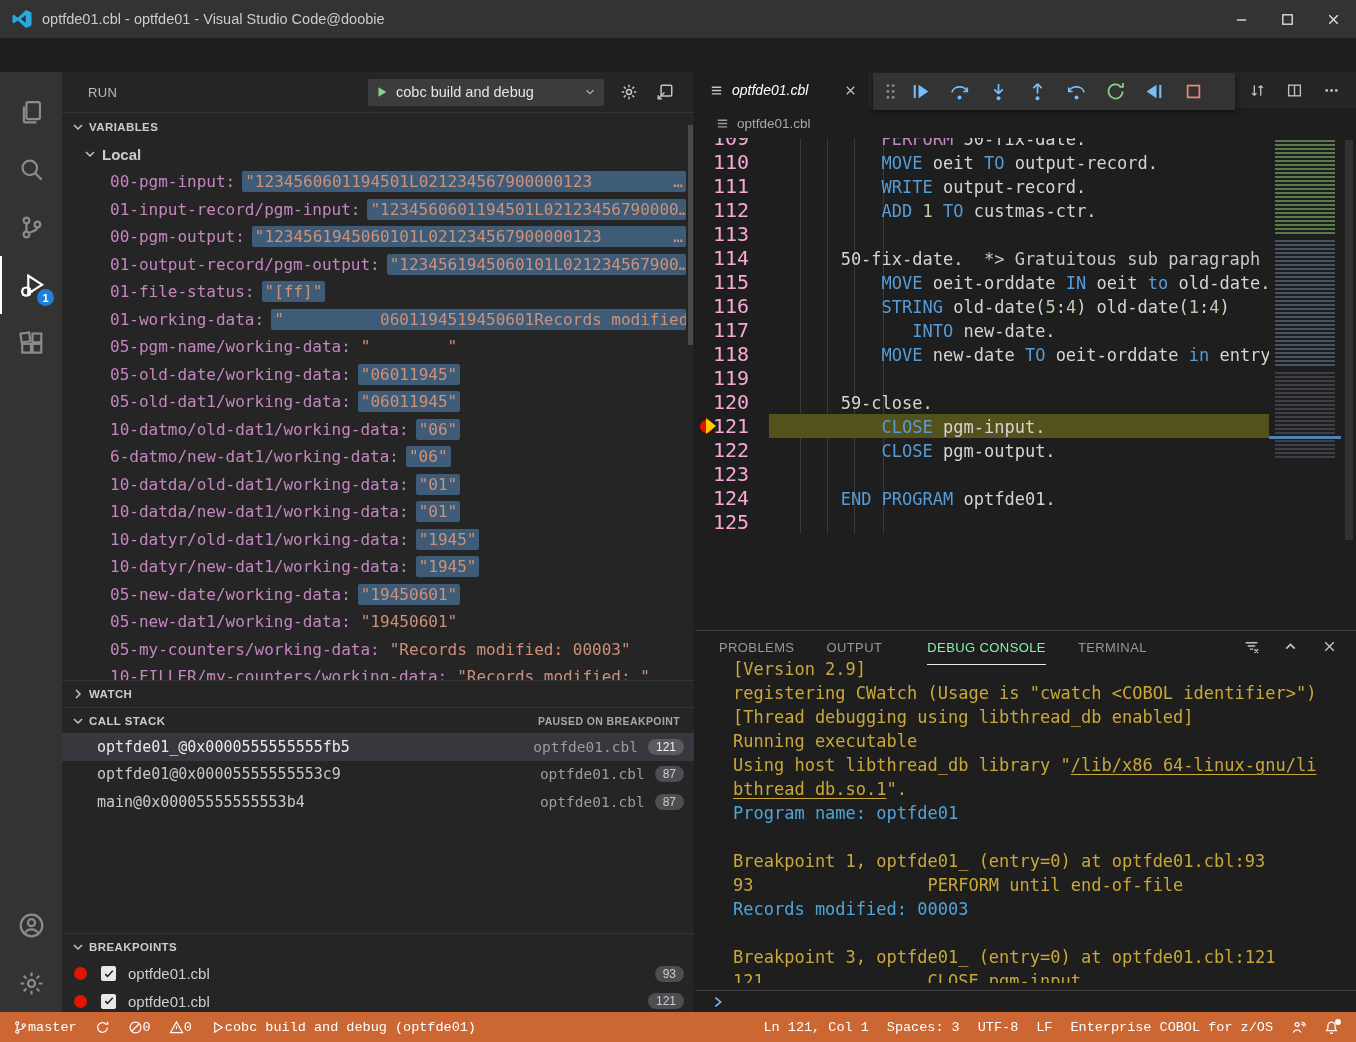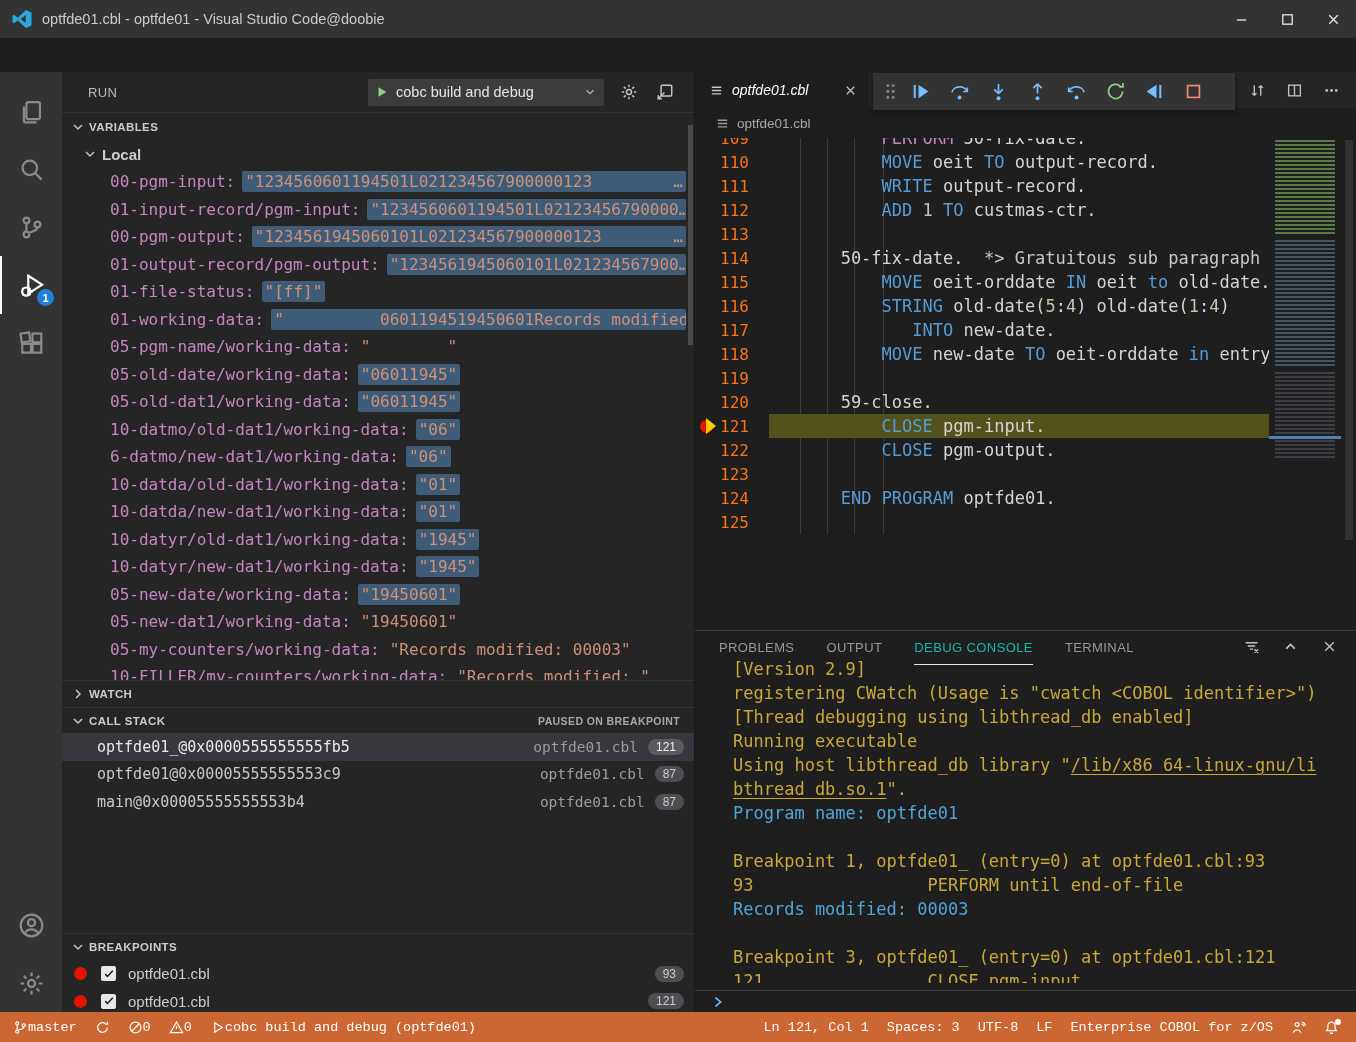--- a/index.html
+++ b/index.html
@@ -118,21 +118,21 @@
   .breadcrumb { position:absolute; top:36px; left:0; width:100%; height:30px; display:flex;
                 align-items:center; padding-left:20px; color:#a9a9a9; font-size:13.5px; }
   .breadcrumb .tabicon { margin-right:7px; color:#9d9d9d; }
 
   .codewrap { position:absolute; top:66px; left:0; width:574px; height:492px; overflow:hidden; }
   .codelines { position:relative; margin-top:-12px; height:408px; }
   .guide { position:absolute; top:0; height:408px; width:1px; background:#3a3a3a; }
   .cl { height:24px; position:relative; white-space:pre;
         font-family:"DejaVu Sans Mono", monospace; font-size:17px; line-height:24px; }
   .ln { display:inline-block; width:54px; text-align:right; margin-right:20px;
-        color:#f97316; font-size:16px; }
+        color:#f9a8d4; font-size:20px; }
   .curbg { position:absolute; left:74px; top:0; width:500px; height:24px; background:#53521c; }
   .ltext { position:relative; }
   .c-p { color:#d4d4d4; } .c-kw { color:#569cd6; } .c-kw2 { color:#c586c0; }
   .c-num { color:#b5cea8; } .c-cm { color:#c8c8c8; }
   .gutter-bp { position:absolute; left:5px; top:6px; width:13px; height:13px; border-radius:50%;
                background:#e51400; }
   .gutter-arrow { position:absolute; left:11px; top:4px; width:0; height:0;
                   border-left:10px solid #ffcc00; border-top:8px solid transparent;
                   border-bottom:8px solid transparent; }
 
@@ -147,21 +147,21 @@
   .mmline { position:absolute; left:0; right:0; top:296px; height:3px; background:#4f83b8; }
   .ed-scroll { position:absolute; left:650px; top:68px; width:8px; height:400px;
                background:rgba(121,121,121,0.22); }
 
   
   .panel { position:absolute; top:558px; left:0; width:100%; height:382px; background:#1e1e1e;
            border-top:1px solid #3c3c3c; }
   .paneltabs { height:34px; display:flex; align-items:center; padding-left:24px; }
   .ptab { color:#989898; font-size:13px; letter-spacing:0.4px; margin-right:32px; height:34px;
           display:flex; align-items:center; border-bottom:1.5px solid transparent; }
-  .ptab.active { color:#14b8a6; border-bottom:1.5px solid #e7e7e7; }
+  .ptab.active { color:#86efac; border-bottom:1.5px solid #e7e7e7;margin-left:13px; }
   .panel-right { margin-left:auto; display:flex; gap:22px; padding-right:18px; color:#c5c5c5; }
   .panel-right svg { width:17px; height:17px; }
   .console { height:326px; overflow:hidden; padding-left:38px; margin-top:-8px; }
   .conline { height:24px; white-space:pre; font-family:"DejaVu Sans Mono", monospace;
              font-size:17px; line-height:24px; }
   .cy { color:#c9a83a; } .cb { color:#4fa5d8; }
   .cu { text-decoration:underline; text-underline-offset:3px; }
   .promptrow { height:22px; border-top:1px solid #3c3c3c; display:flex; align-items:center;
                padding-left:16px; margin-top:7px; }
   .promptrow svg { width:14px; height:14px; color:#75beff; }

